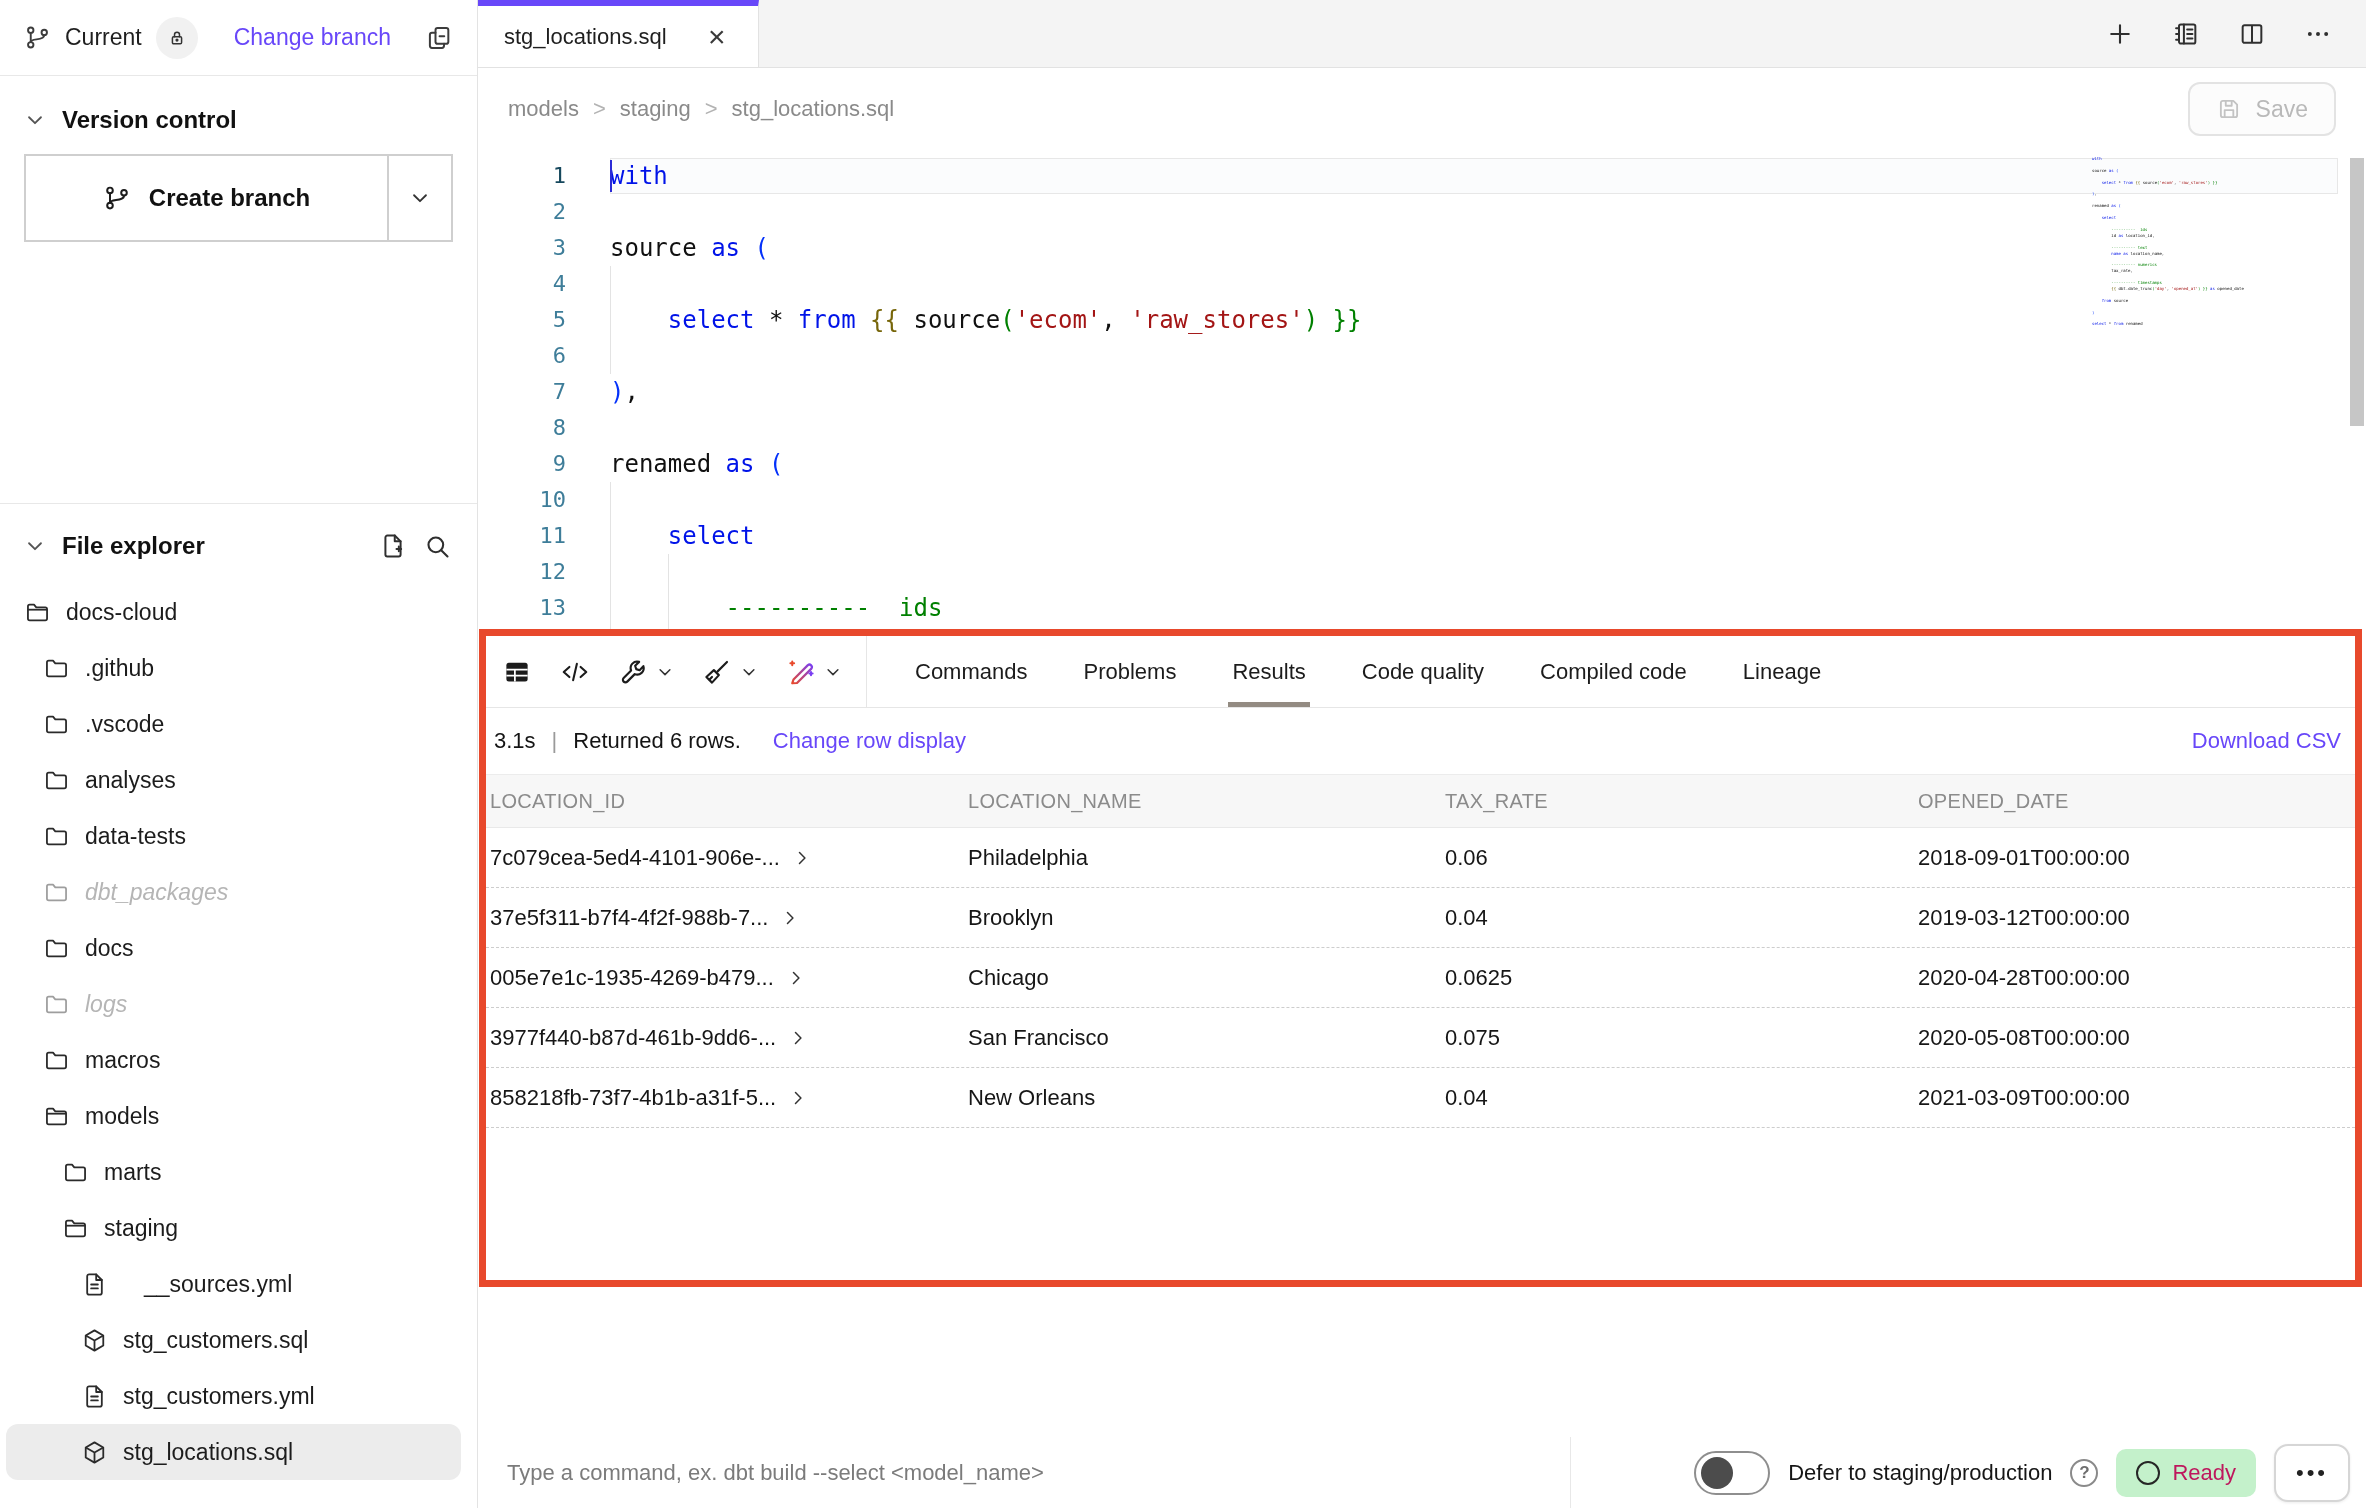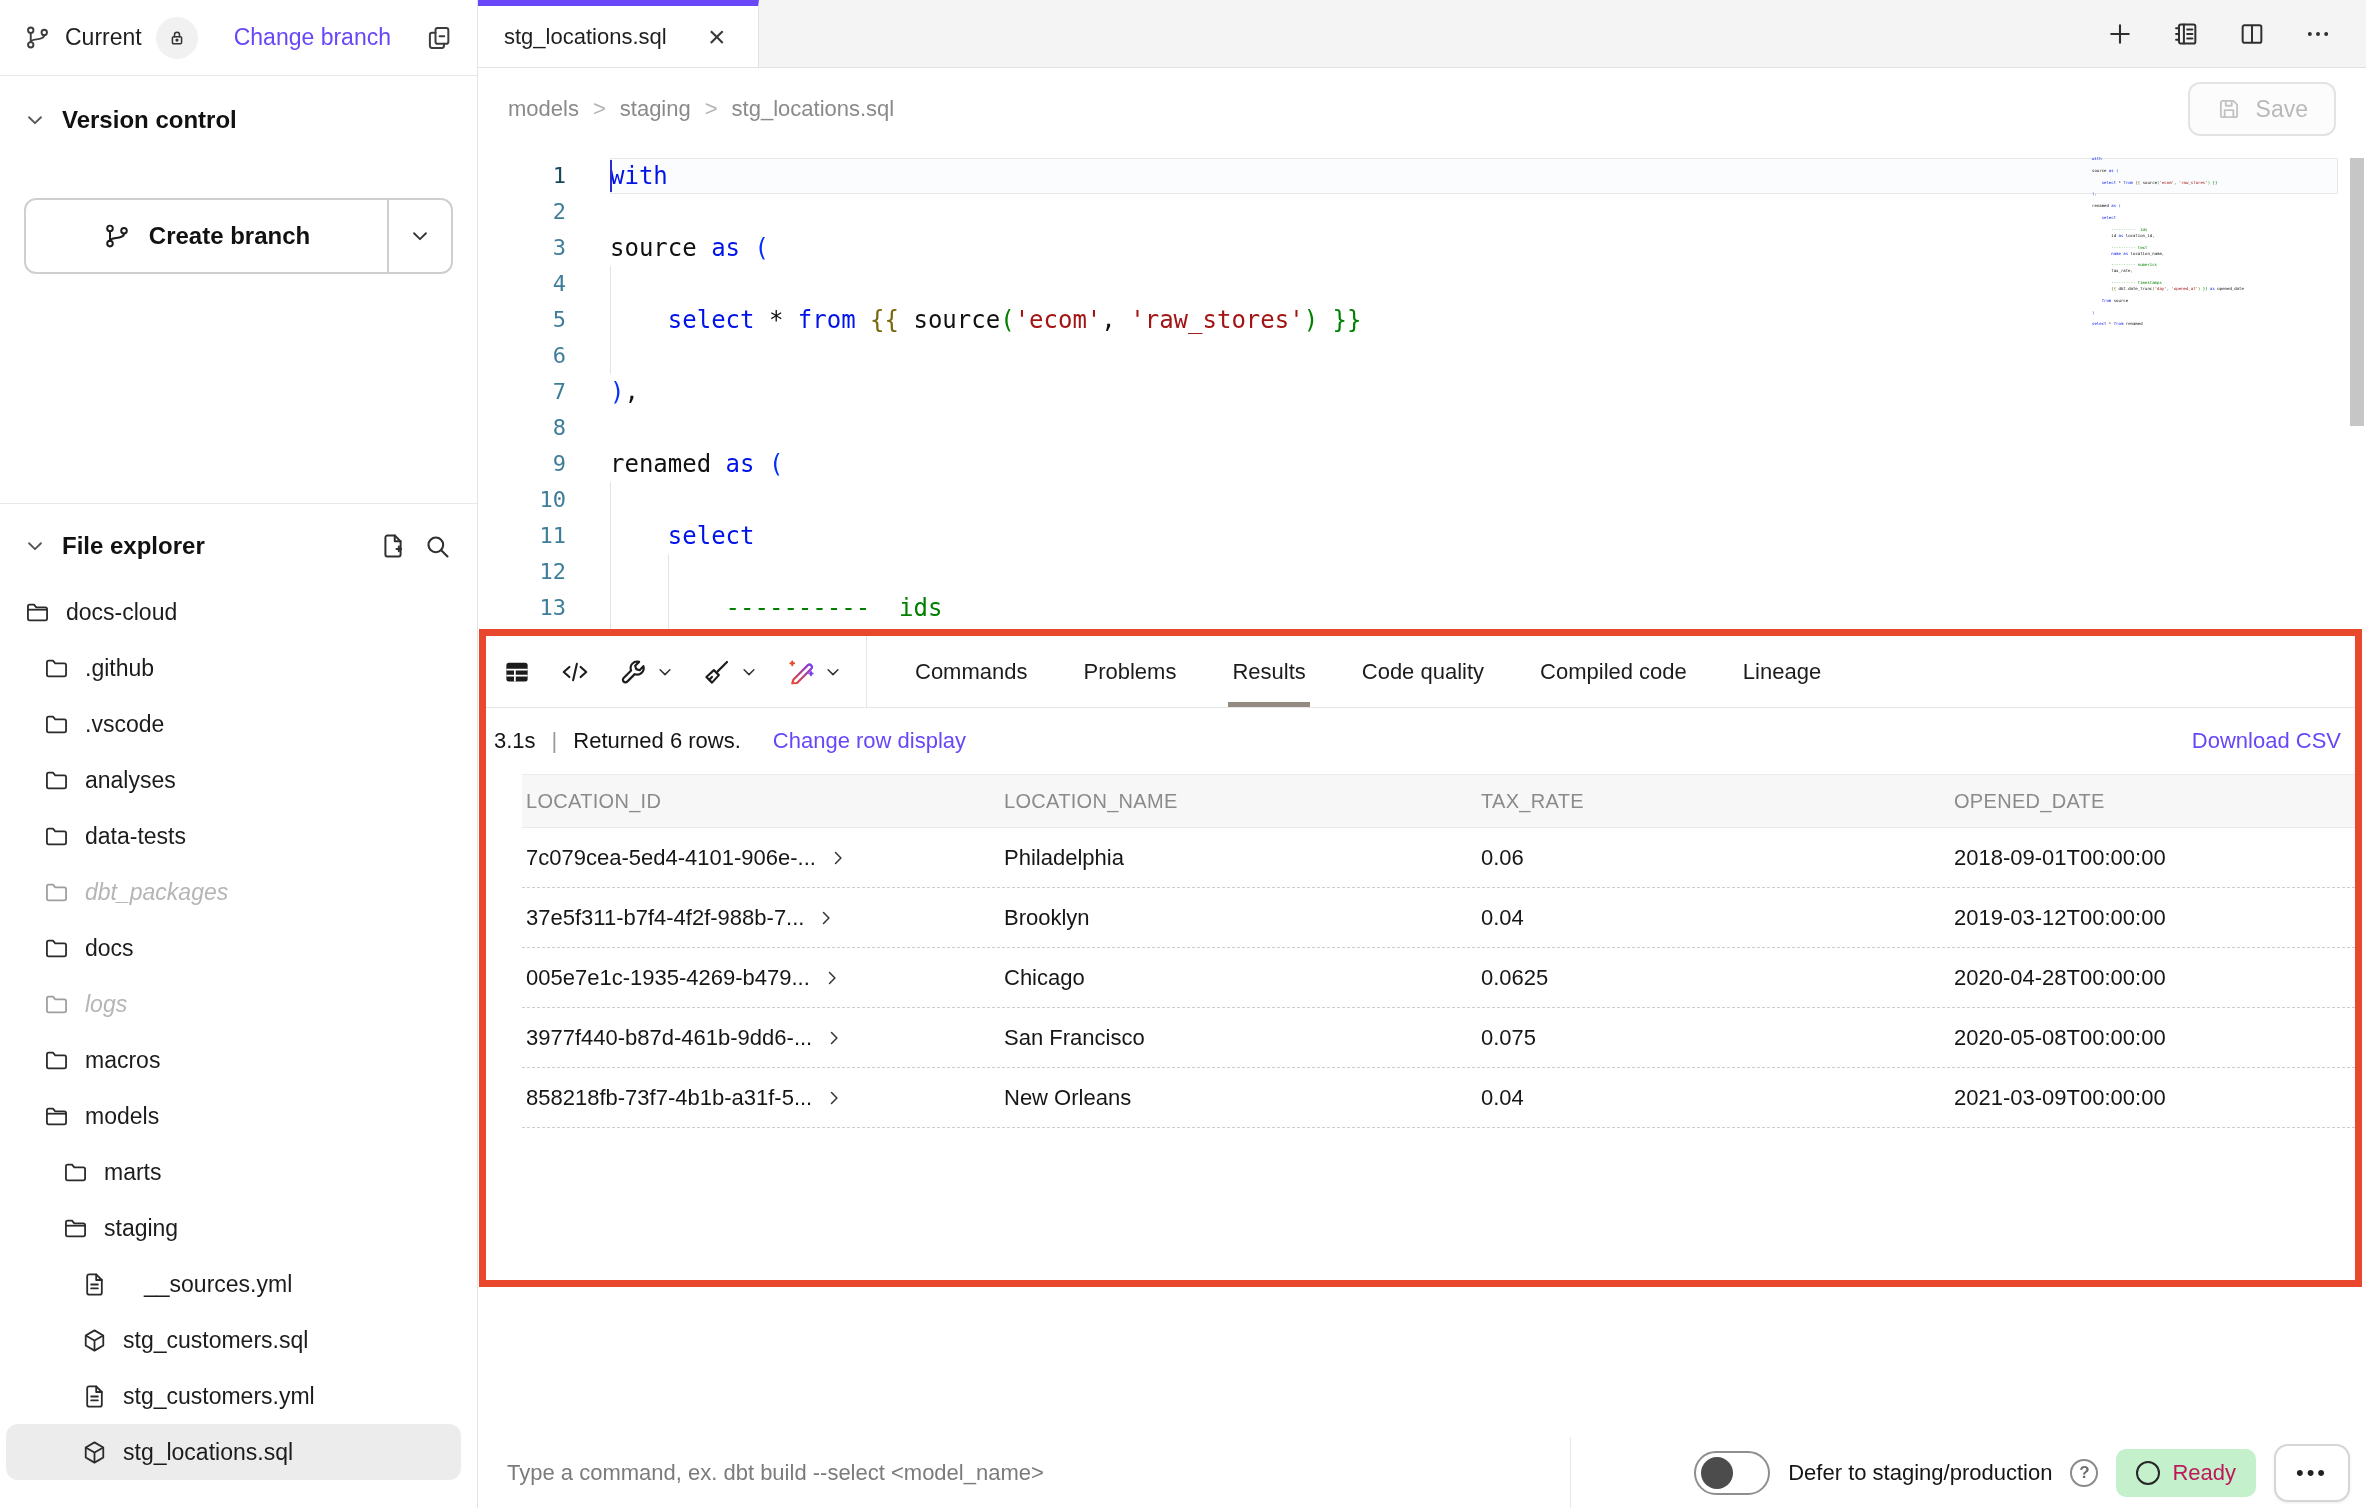--- a/index.html
+++ b/index.html
@@ -18,21 +18,21 @@
   .lock-wrap { width:42px; height:42px; border-radius:50%; background:#f1f1f1; display:flex;
     align-items:center; justify-content:center; }
   .lock-wrap .icon { width:20px; height:20px; color:#333; }
   .change-branch { font-size:23px; font-weight:500; color:var(--accent); margin-left:22px; cursor:pointer; }
   .copy-ic { width:28px; height:28px; color:#3c3c3c; margin-left:auto; }
 
   .vc-section { height:428px; border-bottom:1px solid #e8e8e8; padding:30px 24px 0; }
   .sec-head { display:flex; align-items:center; gap:16px; }
   .sec-head .chev { width:22px; height:22px; color:#555; }
   .sec-title { font-size:24px; font-weight:bold; color:#111; }
-  .create-branch { margin-top:64px; height:76px; border:2px solid #cfcfcf; border-radius:12px;
+  .create-branch { margin-top:20px; height:88px; border:2px solid #cfcfcf; border-radius:0;
     display:flex; align-items:stretch; background:#fff; }
   .cb-main { flex:1; display:flex; align-items:center; justify-content:center; gap:18px; cursor:pointer; }
   .cb-main .icon { width:28px; height:28px; color:#1c1c1c; }
   .cb-label { font-size:24px; font-weight:600; color:#111; }
   .cb-caret { width:64px; border-left:2px solid #cfcfcf; display:flex; align-items:center;
     justify-content:center; cursor:pointer; }
   .cb-caret .icon { width:22px; height:22px; color:#333; }
 
   .fe-head { display:flex; align-items:center; gap:16px; padding:28px 26px 14px 24px; }
   .fe-head .spacer { flex:1; }
@@ -98,21 +98,21 @@
   .ptab.active::after { content:""; position:absolute; left:24px; right:24px; bottom:0; height:5px;
     background:#938b82; }
 
   .rinfo { height:66px; display:flex; align-items:center; padding:0 14px 0 8px; gap:10px; flex:none; }
   .rinfo .meta { font-size:22px; color:#141414; }
   .rinfo .pipe { color:#9a9a9a; margin:0 6px; font-size:22px; }
   .plink { font-size:22px; font-weight:500; color:var(--accent); cursor:pointer; }
   .rinfo .change { margin-left:22px; }
   .rinfo .dl { margin-left:auto; }
 
-  .rtable { flex:1; display:flex; flex-direction:column; overflow:hidden;padding-left:36px; }
+  .rtable { flex:1; display:flex; flex-direction:column; overflow:hidden; }
   .thead { height:54px; background:#f7f7f7; border-top:1px solid #ececec; border-bottom:1px solid #e9e9e9;
     display:grid; grid-template-columns:478px 477px 473px 1fr; align-items:center; flex:none; }
   .thead .th { font-size:20px; color:#8b8b8b; padding-left:4px; letter-spacing:.3px; }
   .trow { height:60px; display:grid; grid-template-columns:478px 477px 473px 1fr; align-items:center;
     border-bottom:1px dashed #cdcdcd; flex:none; }
   .td { font-size:22px; color:#161616; padding-left:4px; white-space:nowrap; overflow:hidden; }
   .td.idc { display:flex; align-items:center; gap:12px; }
   .td .rowchev { width:20px; height:20px; color:#333; cursor:pointer; }
 
   

